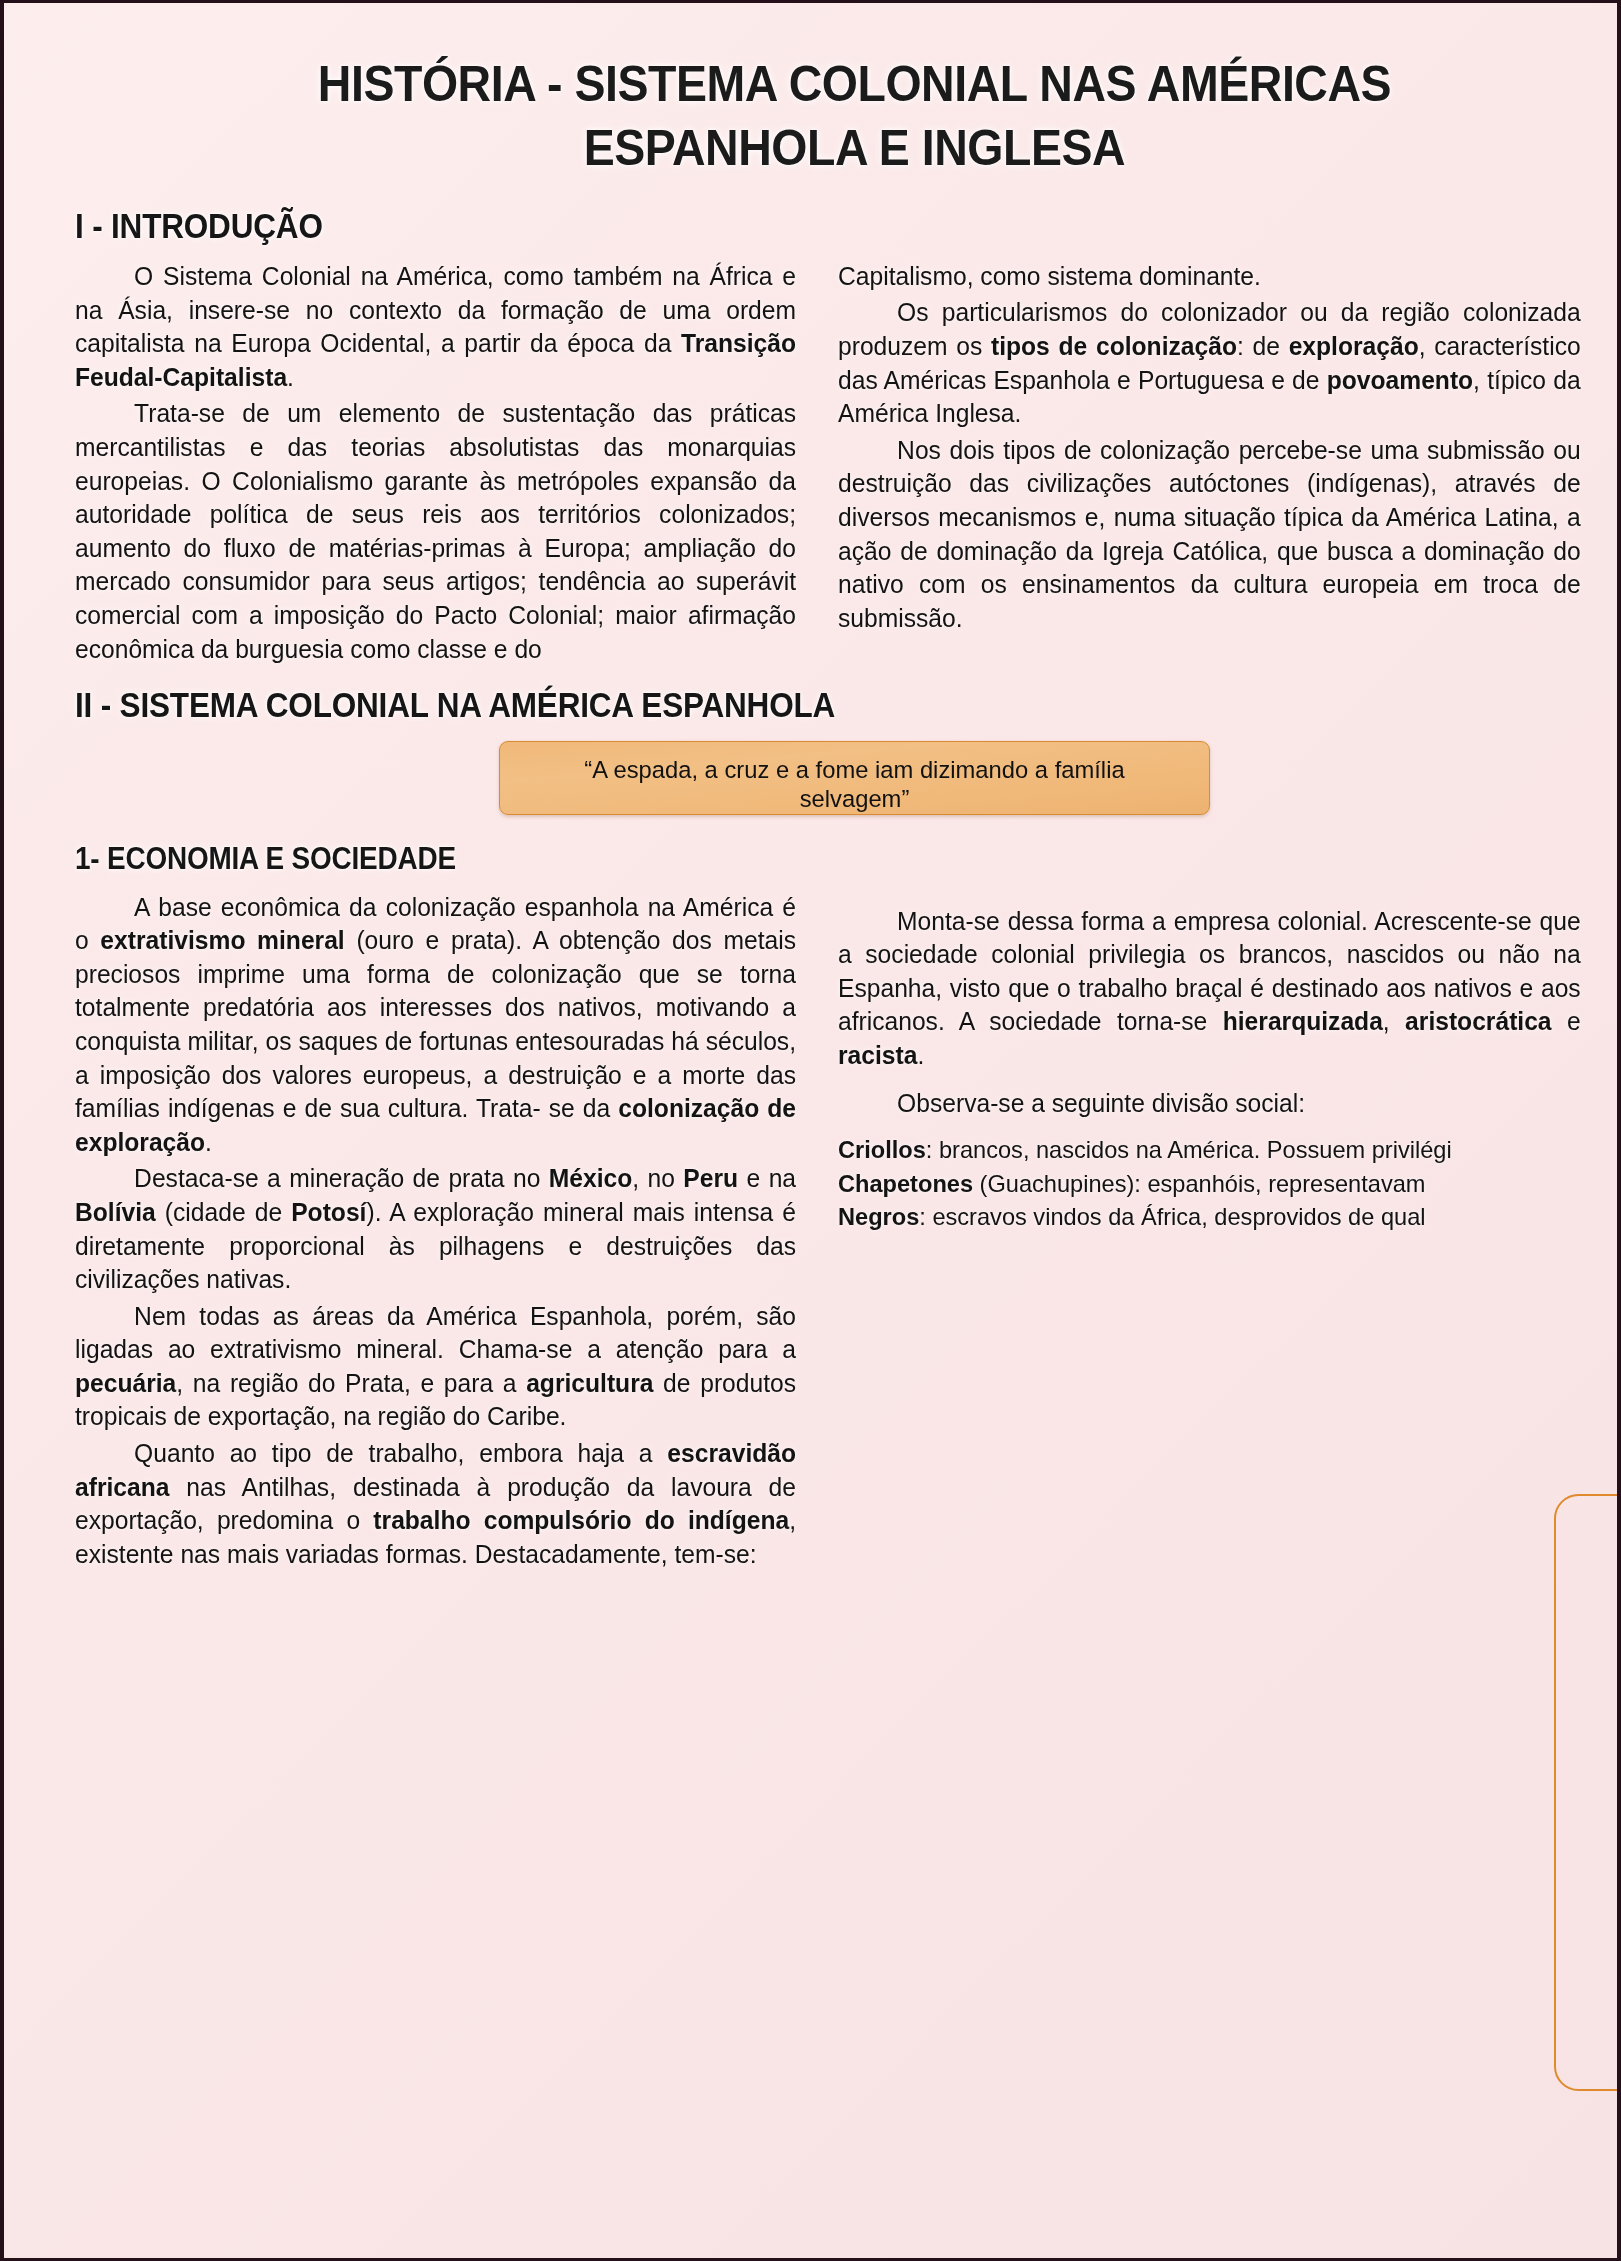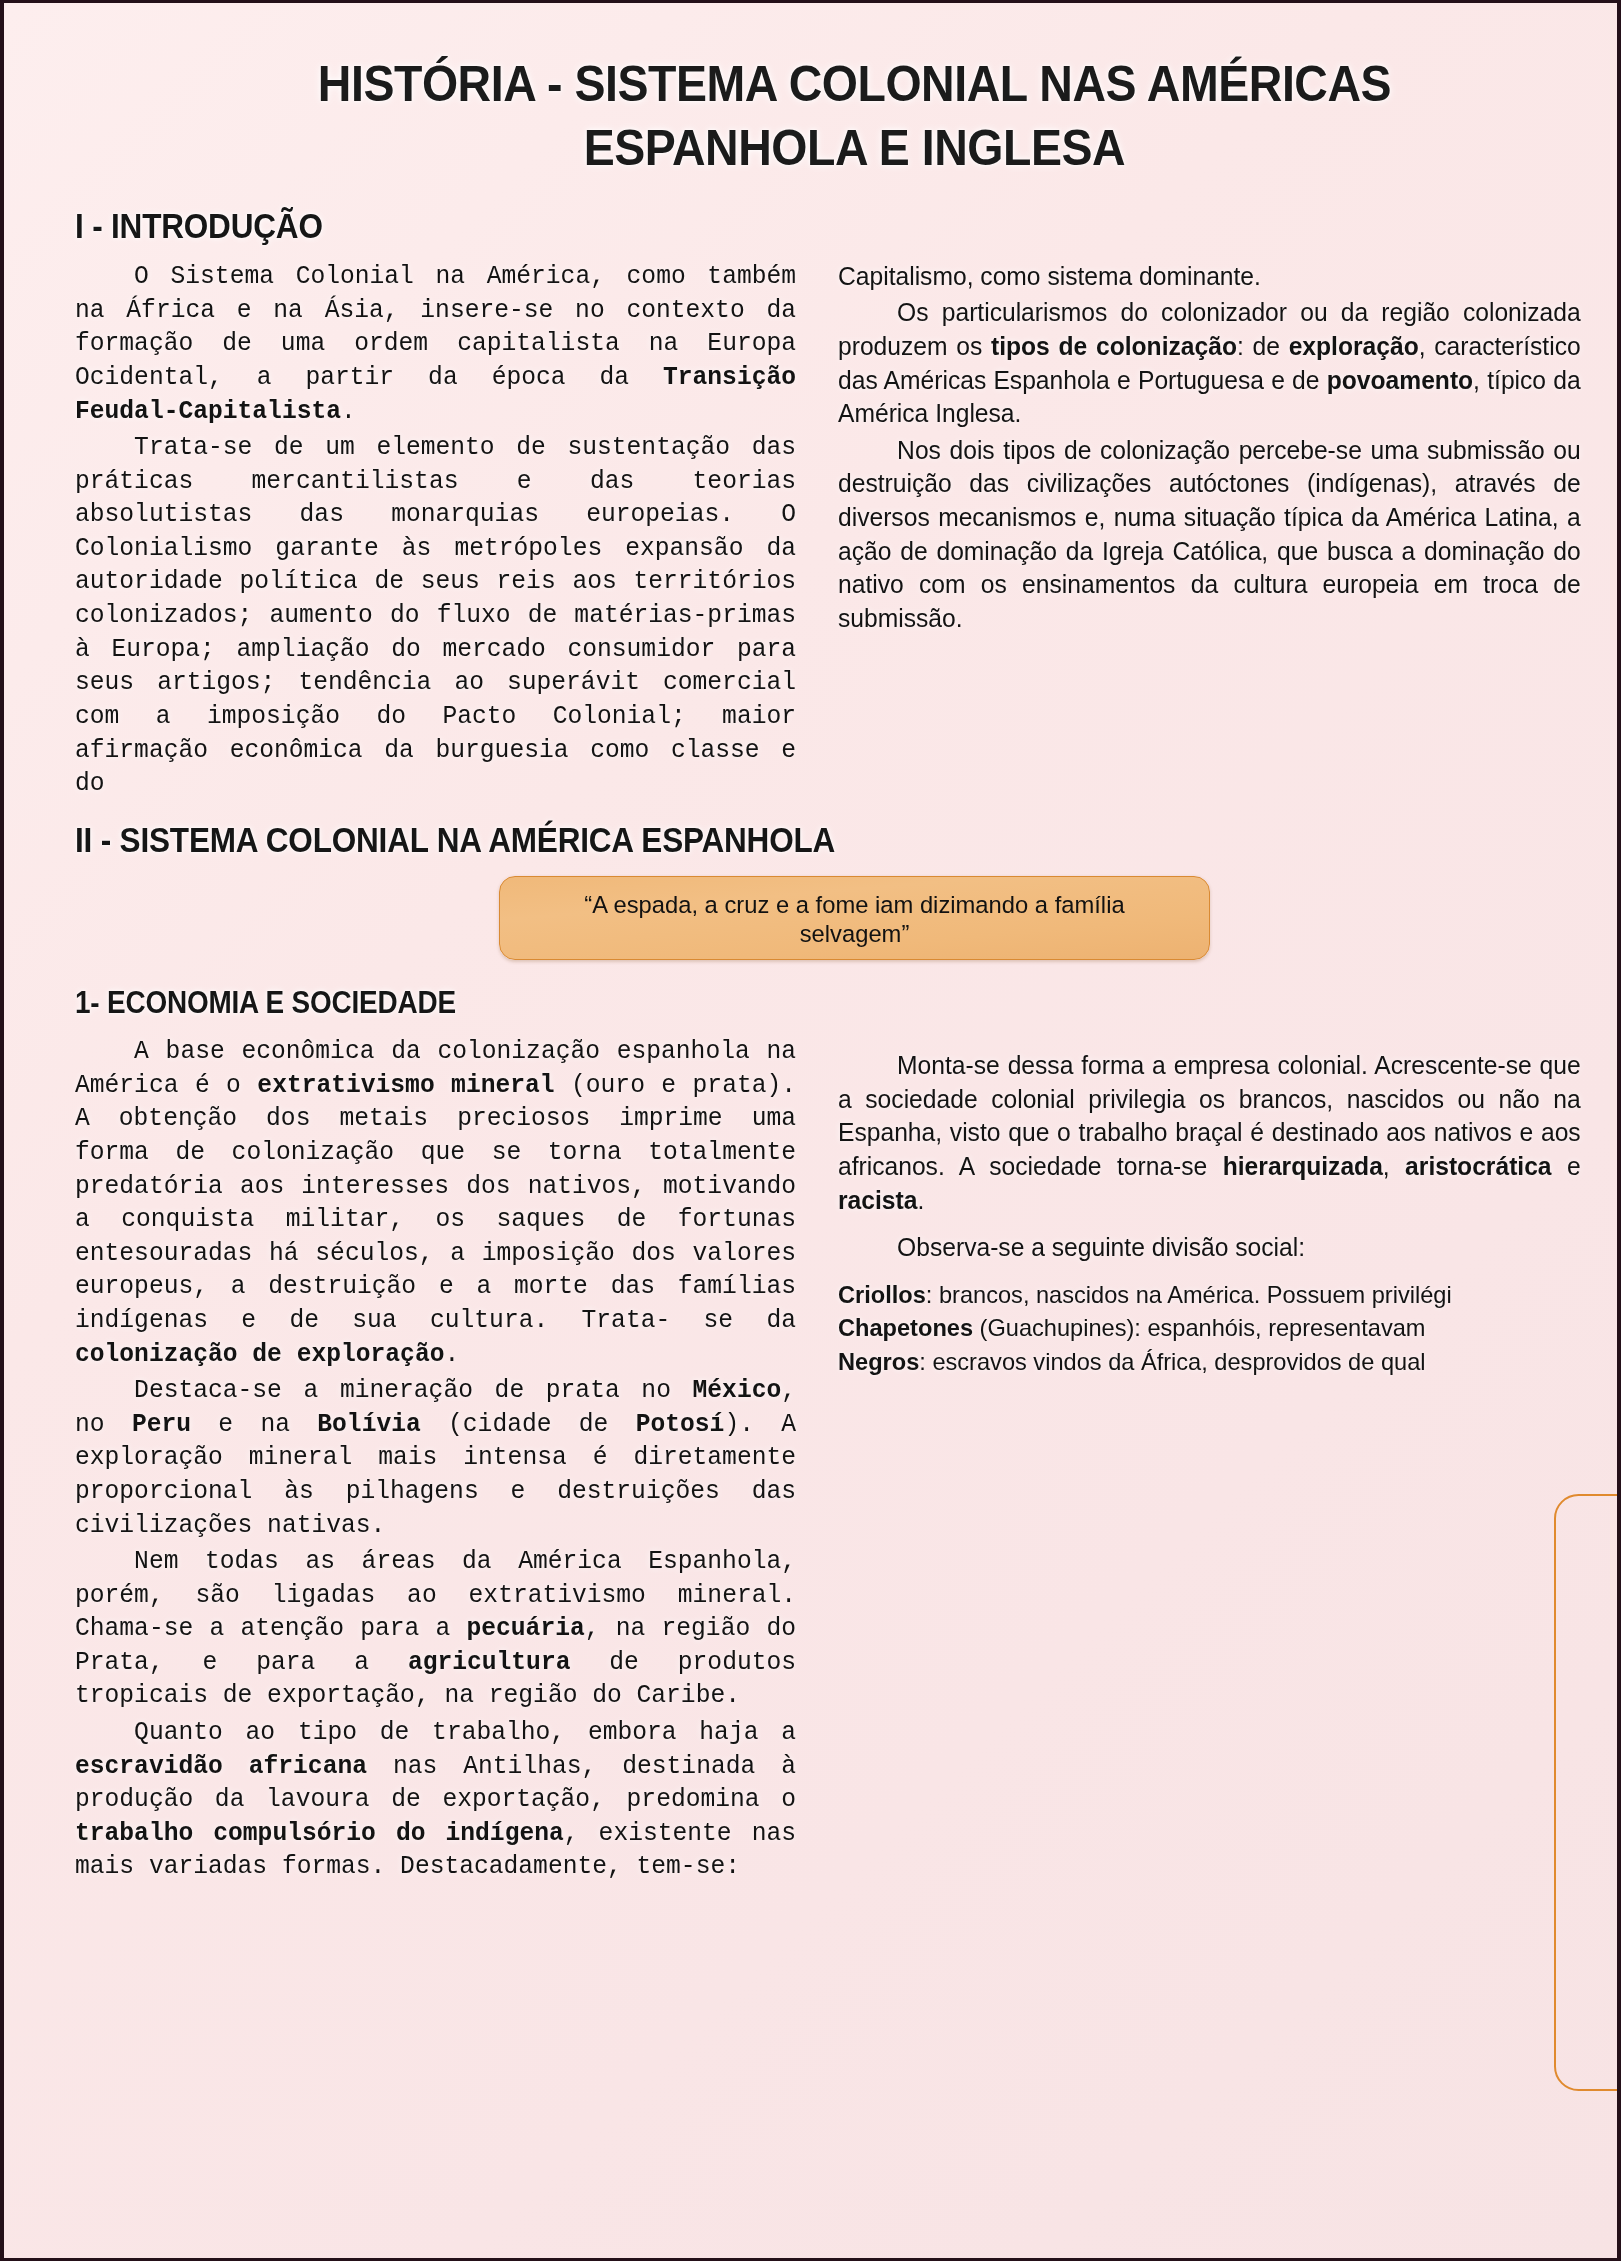--- a/index.html
+++ b/index.html
@@ -73,21 +73,21 @@
   
   .cols {
     display: flex;
     gap: 31px;
     align-items: flex-start;
   }
   .col {
     flex: 1 1 0;
     min-width: 0;
   }
-  .col-left  { width: 732px; flex: 0 0 732px; font-family: Liberation Mono, monospace; }
+  .col-left  { width: 732px; flex: 0 0 732px; }
   .col-right { width: 754px; flex: 0 0 754px; }
 
   p.body {
     margin: 0;
     font-size: 25px;
     line-height: 1.345;
     color: #131313;
     text-align: justify;
     text-justify: inter-word;
     text-indent: 60px;
@@ -117,22 +117,22 @@
   .quote-wrap {
     display: flex;
     justify-content: center;
     padding-top: 16px;
   }
   .quote-box {
     width: 711px;
     box-sizing: border-box;
     background: linear-gradient(175deg, #f0b97a 0%, #f2bf84 30%, #f0b97a 70%, #edb271 100%);
     border: 1.4px solid #d98a33;
-    border-radius: 16px;
-    padding: 14px 26px 10px 26px;
+    border-radius: 9px;
+    padding: 14px 26px 0 26px;
     box-shadow: 0 1.4px 3.3px rgba(120,70,20,0.22);
   }
   .quote-text {
     margin: 0;
     font-size: 24.5px;
     line-height: 1.18;
     color: #111;
     text-align: center;
     font-stretch: condensed;
     transform: scaleX(0.97);

